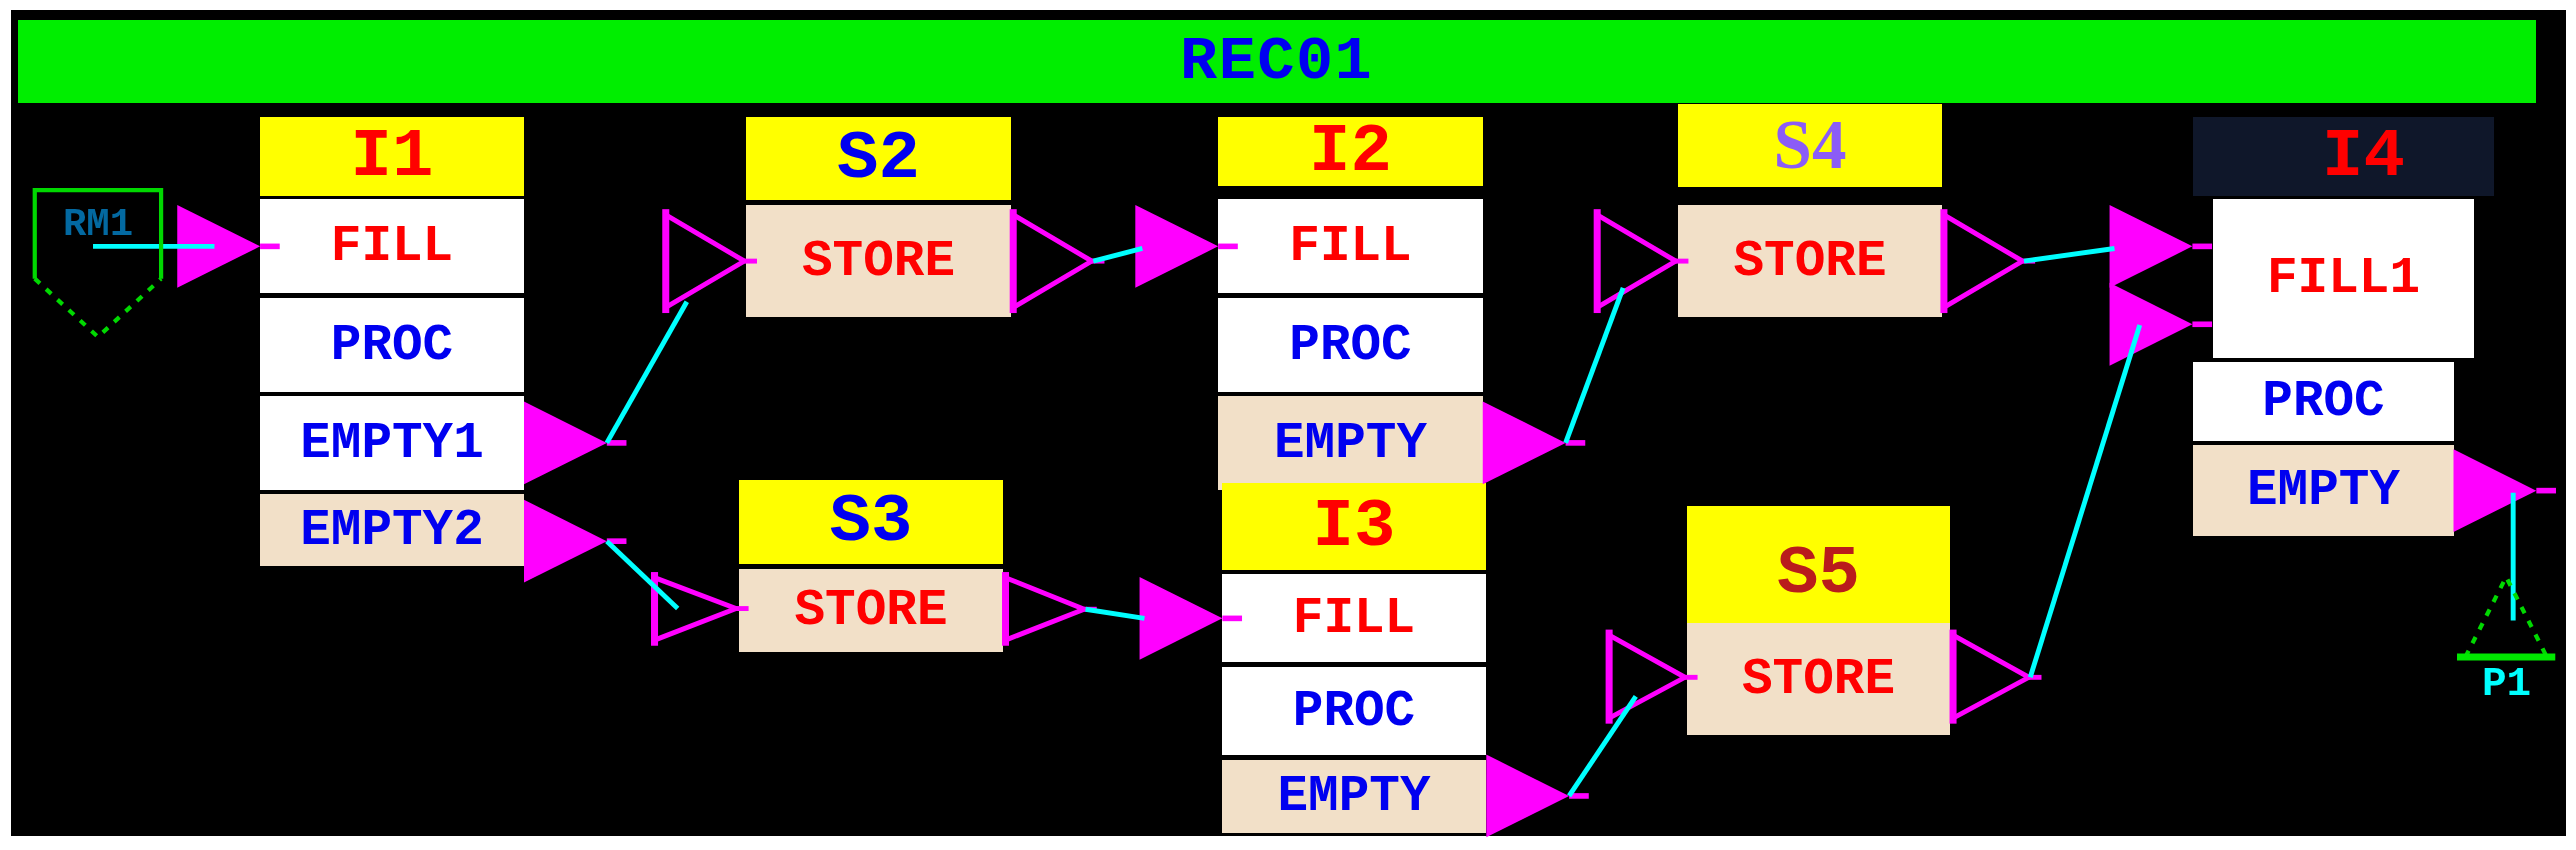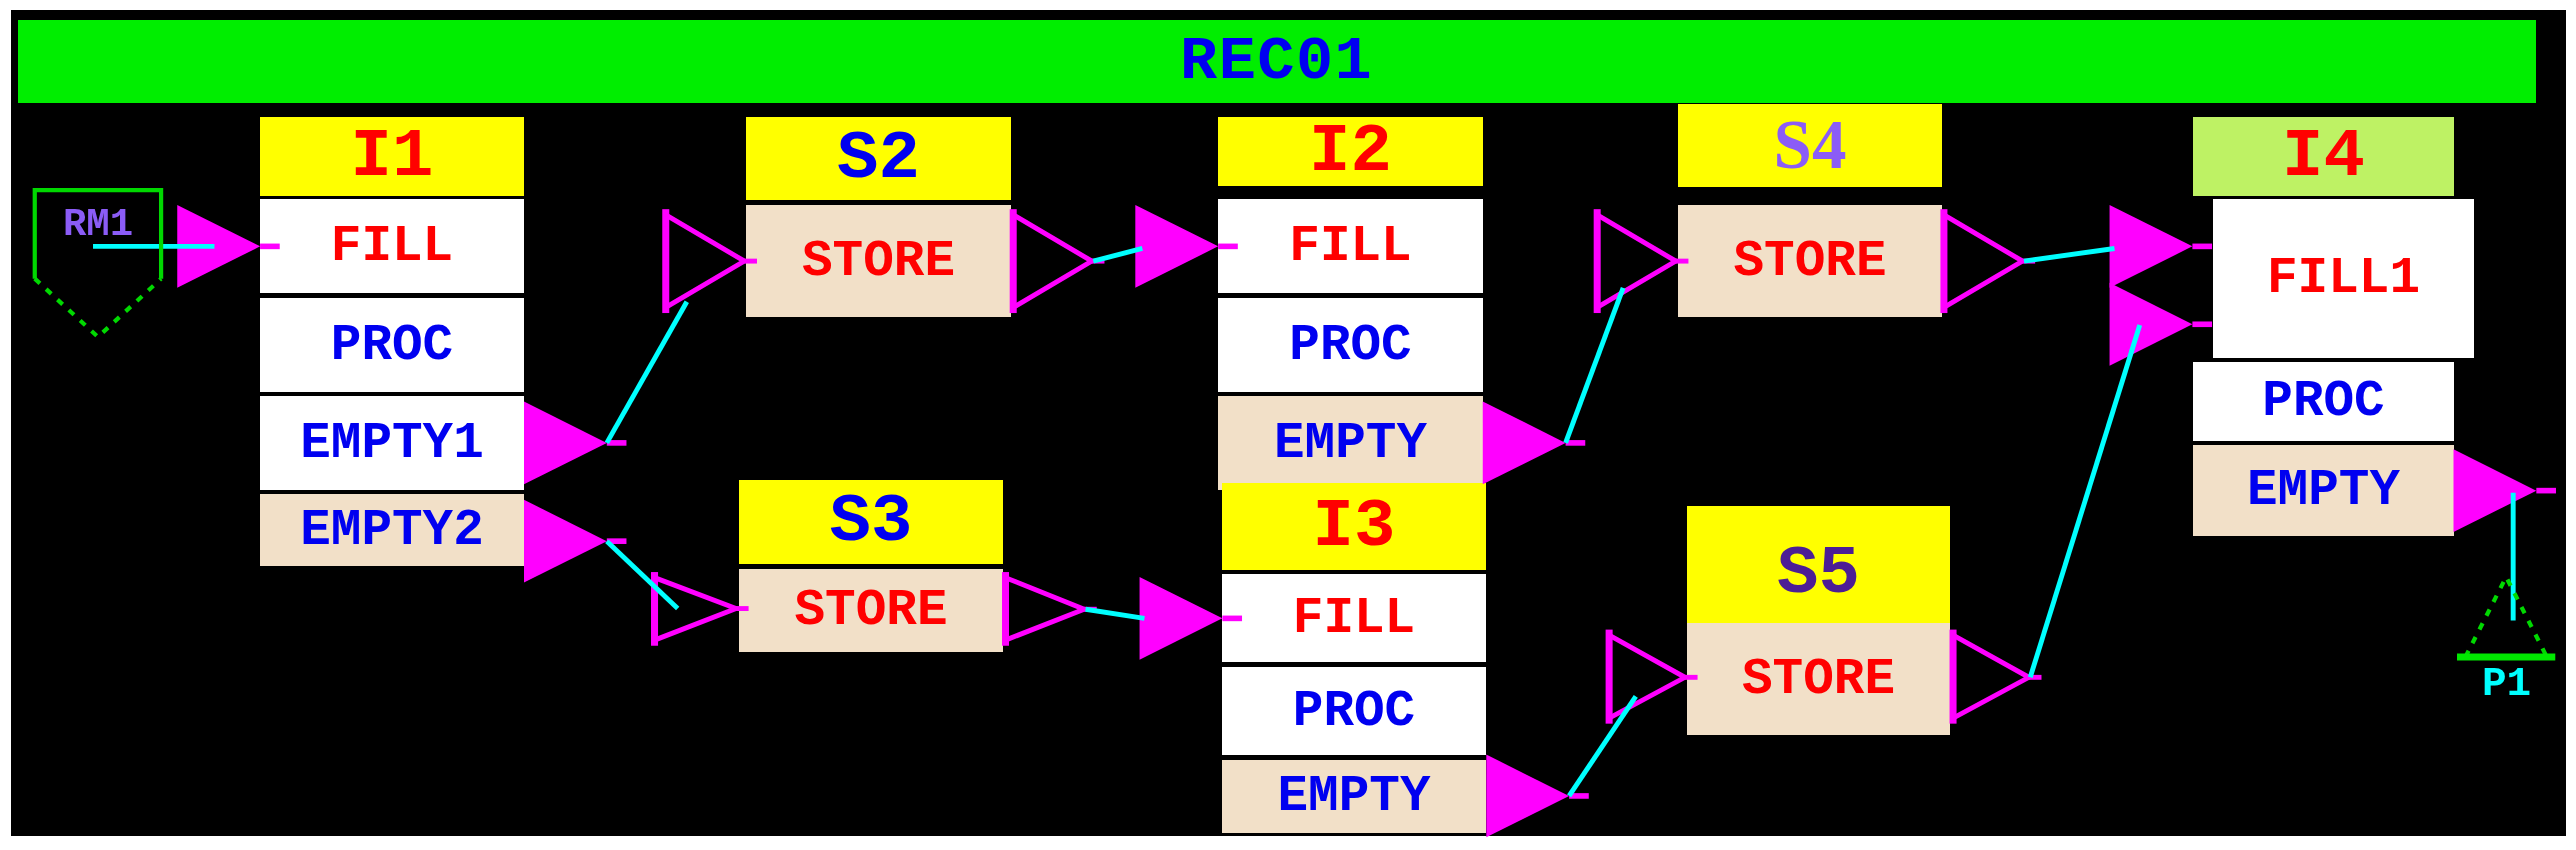--- a/index.html
+++ b/index.html
@@ -64,37 +64,37 @@
         <div class="hdr" style="top: 117px; height: 69px; background: rgb(255, 255, 0); color: rgb(255, 0, 0);">I2</div>
         <div class="cell" style="top: 199px; height: 94px; background: rgb(255, 255, 255); color: rgb(255, 0, 0);">FILL</div>
         <div class="cell" style="top: 298px; height: 94px; background: rgb(255, 255, 255); color: rgb(0, 0, 240);">PROC</div>
         <div class="cell" style="top: 396px; height: 94px; background: rgb(242, 224, 200); color: rgb(0, 0, 240);">EMPTY</div>
       </div>
       <div class="block" style="left: 1678px; top: 0px; width: 264px;">
         <div class="hdr" style="top: 104px; height: 83px; background: rgb(255, 255, 0); color: #8b5cf6; font-family: Liberation Serif, serif;">S4</div>
         <div class="cell" style="top: 205px; height: 112px; background: rgb(242, 224, 200); color: rgb(255, 0, 0);">STORE</div>
       </div>
       <div class="block" style="left: 2193px; top: 0px; width: 261px;">
-        <div class="hdr" style="top: 117px; height: 79px; background: #bef264; color: rgb(255, 0, 0);">I4</div>
+        <div class="hdr" style="top: 117px; height: 79px; background: #0f172a; color: rgb(255, 0, 0); padding-left: 40px;">I4</div>
         <div class="cell" style="top: 199px; height: 159px; background: rgb(255, 255, 255); color: rgb(255, 0, 0); margin-left: 20px;">FILL1</div>
         <div class="cell" style="top: 362px; height: 79px; background: rgb(255, 255, 255); color: rgb(0, 0, 240);">PROC</div>
         <div class="cell" style="top: 445px; height: 91px; background: rgb(242, 224, 200); color: rgb(0, 0, 240);">EMPTY</div>
       </div>
       <div class="block" style="left: 739px; top: 0px; width: 264px;">
         <div class="hdr" style="top: 480px; height: 84px; background: rgb(255, 255, 0); color: rgb(0, 0, 240);">S3</div>
         <div class="cell" style="top: 569px; height: 83px; background: rgb(242, 224, 200); color: rgb(255, 0, 0);">STORE</div>
       </div>
       <div class="block" style="left: 1222px; top: 0px; width: 264px;">
         <div class="hdr" style="top: 483px; height: 87px; background: rgb(255, 255, 0); color: rgb(255, 0, 0);">I3</div>
         <div class="cell" style="top: 574px; height: 88px; background: rgb(255, 255, 255); color: rgb(255, 0, 0);">FILL</div>
         <div class="cell" style="top: 667px; height: 88px; background: rgb(255, 255, 255); color: rgb(0, 0, 240);">PROC</div>
         <div class="cell" style="top: 760px; height: 73px; background: rgb(242, 224, 200); color: rgb(0, 0, 240);">EMPTY</div>
       </div>
       <div class="block" style="left: 1687px; top: 0px; width: 263px;">
-        <div class="hdr" style="top: 506px; height: 135px; background: rgb(255, 255, 0); color: #4c1d95;">S5</div>
+        <div class="hdr" style="top: 506px; height: 135px; background: rgb(255, 255, 0); color: #b91c1c;">S5</div>
         <div class="cell" style="top: 623px; height: 112px; background: rgb(242, 224, 200); color: rgb(255, 0, 0);">STORE</div>
       </div>
     </div>
 
   <svg class="overlay" id="overlay" viewBox="0 0 3669 1211">
       <polygon points="252,292 252,410 370,351" fill="#ff00ff"></polygon>
       <rect x="370" y="347" width="28" height="8" fill="#ff00ff"></rect>
       <polygon points="746,572 746,690 864,631" fill="#ff00ff"></polygon>
       <rect x="864" y="627" width="28" height="8" fill="#ff00ff"></rect>
       <polygon points="1617,292 1617,410 1735,351" fill="#ff00ff"></polygon>
@@ -146,20 +146,20 @@
       <line x1="2235" y1="1134" x2="2330" y2="992" stroke="#00ffff" stroke-width="7"></line>
       <line x1="864" y1="771" x2="965" y2="867" stroke="#00ffff" stroke-width="7"></line>
       <line x1="1546" y1="868" x2="1630" y2="881" stroke="#00ffff" stroke-width="7"></line>
       <line x1="3580" y1="702" x2="3580" y2="884" stroke="#00ffff" stroke-width="7"></line>
       <path d="M 49 397 L 49 271 L 229 271 L 229 397" fill="none" stroke="#00d800" stroke-width="6"></path>
       <path d="M 49 397 L 139 480 L 229 397" fill="none" stroke="#00d800" stroke-width="6" stroke-dasharray="10 12"></path>
       <path d="M 3512 936 L 3570 822 L 3628 936" fill="none" stroke="#00d800" stroke-width="6" stroke-dasharray="10 12"></path>
       <line x1="3500" y1="936" x2="3640" y2="936" stroke="#00e800" stroke-width="10"></line>
     </svg>
 
-  <div class="nodelabel rm1label" id="rm1label" style="left: 43px; top: 200px; width: 110px; height: 49px; color: #8b5cf6;">
+  <div class="nodelabel rm1label" id="rm1label" style="left: 43px; top: 200px; width: 110px; height: 49px; color: #0369a1;">
     <span>RM1</span>
   </div>
   <div class="nodelabel p1label" id="p1label" style="left: 2459px; top: 661px; width: 95px; height: 46px; color: rgb(0, 255, 255);">
     <span>P1</span>
   </div>
 </div>
 
 
 </body></html>

